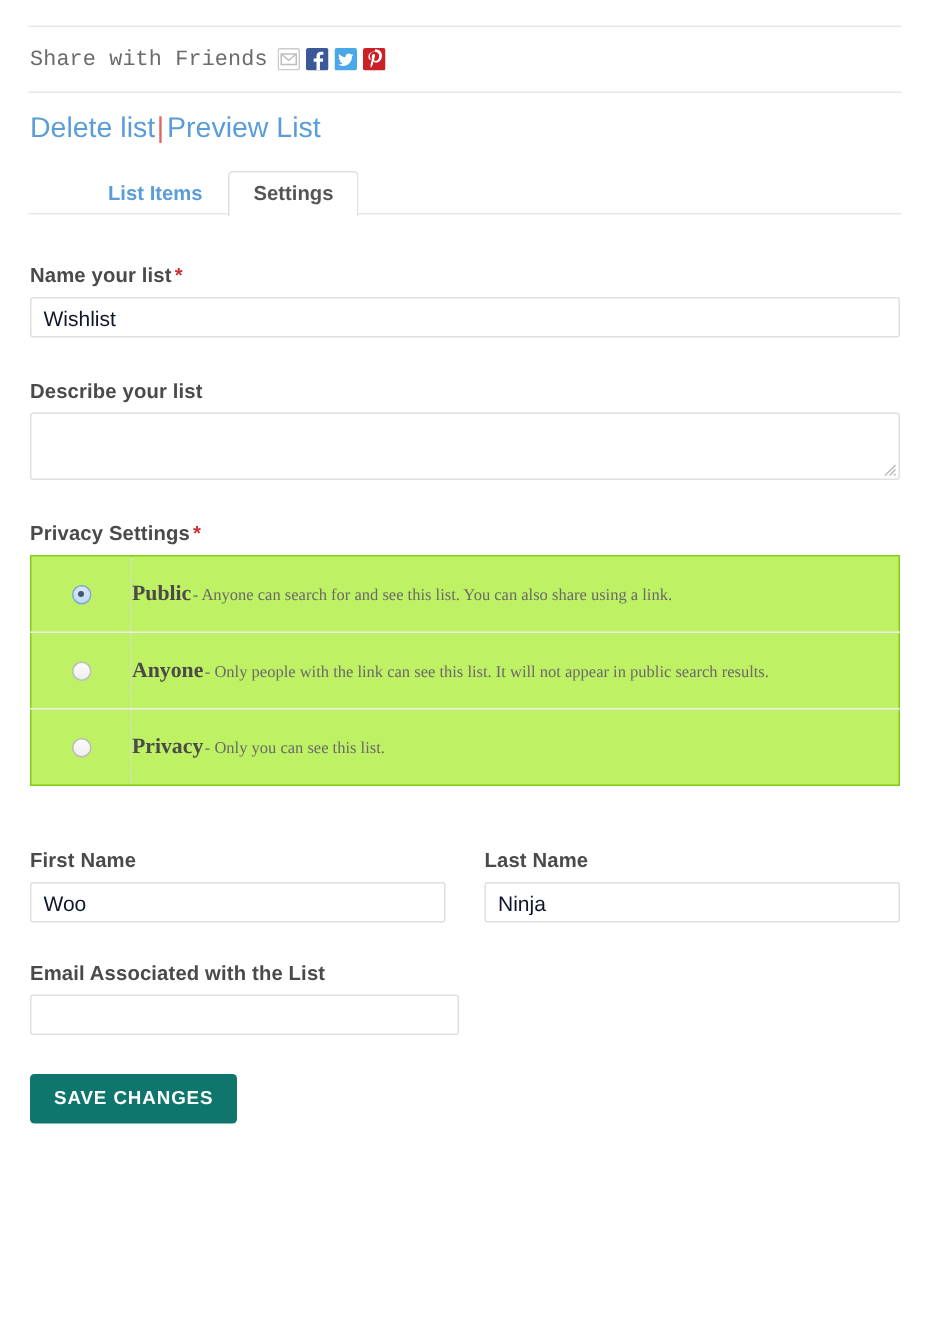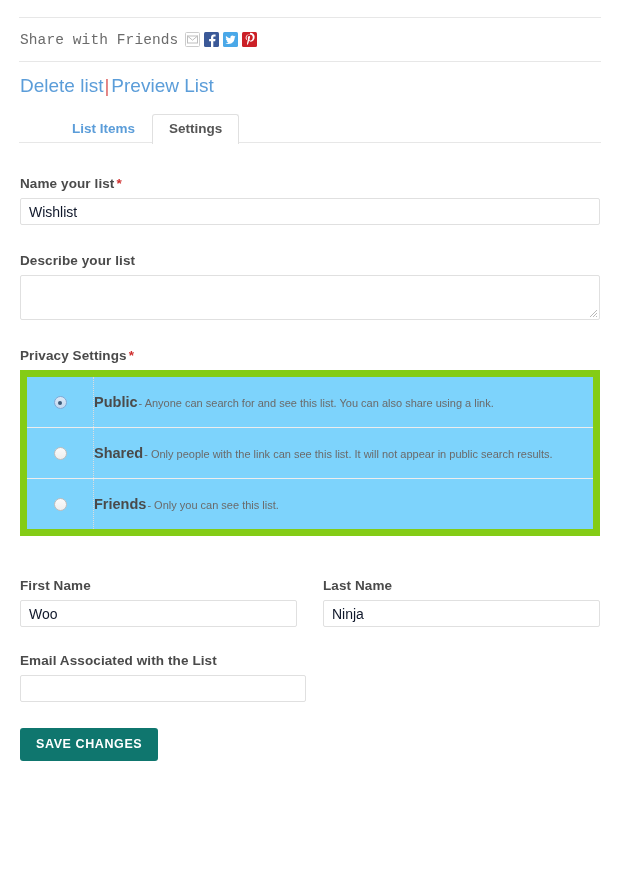--- a/index.html
+++ b/index.html
@@ -176,25 +176,26 @@
   }
 
   .gap-28 { height: 28px; }
   .gap-22 { height: 22px; }
   .gap-20 { height: 20px; }
   .gap-26 { height: 26px; }
 
   
   .privacy-table {
     width: 100%;
-    border: 7px solid #84cc16;
+    border: 1px solid #84cc16;
     border-radius: 2px;
     border-collapse: collapse;
-    background: #7dd3fc;
-    box-sizing: border-box;
+    background: #bef264;
+    box-sizing: border-box;
+    font-family: Liberation Serif, serif;
   }
   .privacy-table tr + tr td {
     border-top: 1px solid #ededed;
   }
   .privacy-table td {
     padding: 0;
     height: 50px;
     vertical-align: middle;
   }
   .radio-cell {
@@ -366,29 +367,29 @@
         </td>
         <td class="opt-cell">
           <span class="opt-name">Public</span><span>- Anyone can search for and see this list. You can also share using a link.</span>
         </td>
       </tr>
       <tr>
         <td class="radio-cell">
           <span class="radio"></span>
         </td>
         <td class="opt-cell">
-          <span class="opt-name">Shared</span><span>- Only people with the link can see this list. It will not appear in public search results.</span>
+          <span class="opt-name">Anyone</span><span>- Only people with the link can see this list. It will not appear in public search results.</span>
         </td>
       </tr>
       <tr>
         <td class="radio-cell">
           <span class="radio"></span>
         </td>
         <td class="opt-cell">
-          <span class="opt-name">Friends</span><span>- Only you can see this list.</span>
+          <span class="opt-name">Privacy</span><span>- Only you can see this list.</span>
         </td>
       </tr>
     </tbody>
       </table>
 
     <div class="gap-20"></div>
 
 
     <div class="gap-22"></div>
 

